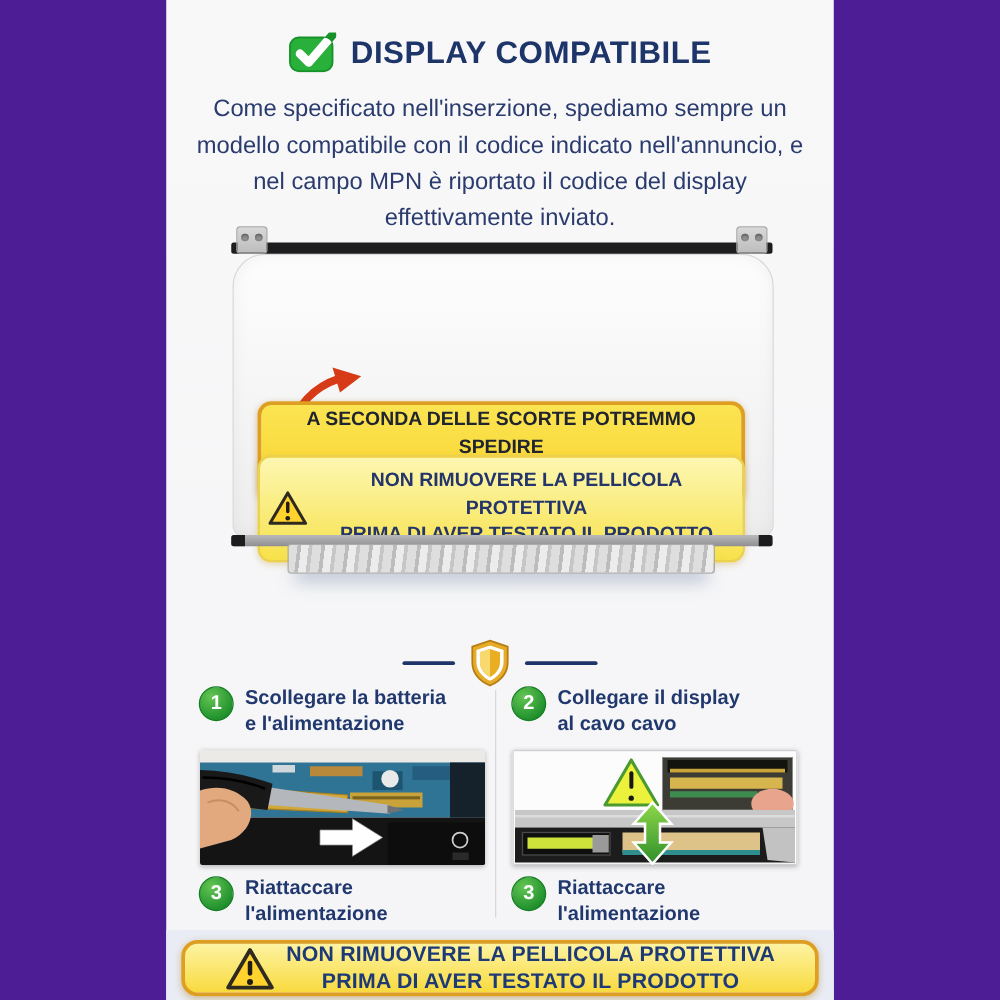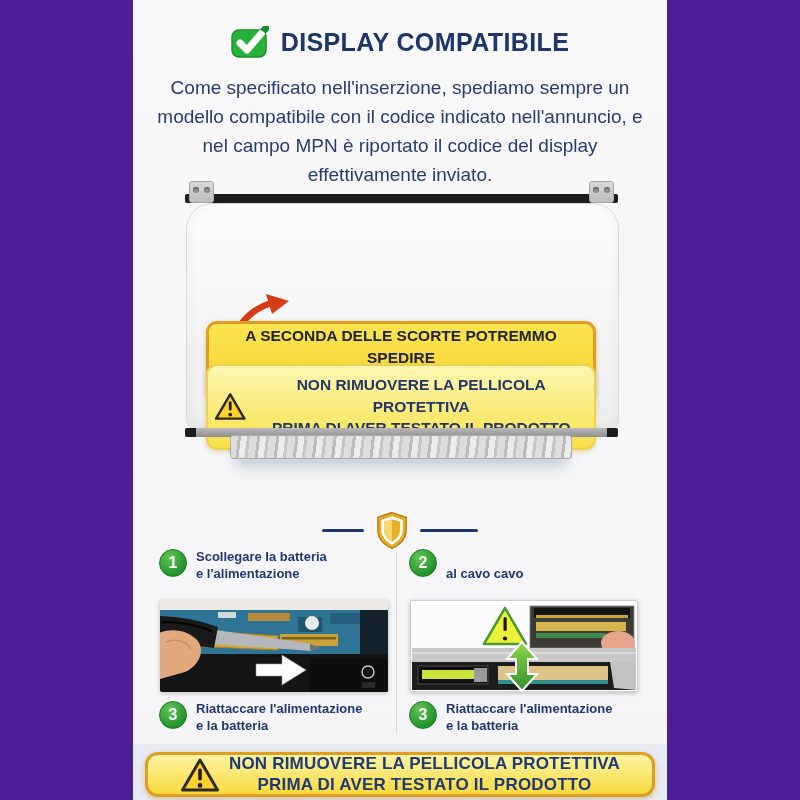--- a/index.html
+++ b/index.html
@@ -54,21 +54,21 @@
   
   .cols{position:absolute;top:548px;left:0;width:534px;height:192px;}
   .divider{position:absolute;left:263px;top:4px;width:1px;height:182px;background:#d7d7dc;}
   .col{position:absolute;top:0;width:232px;}
   .col.c1{left:26px;} .col.c2{left:276px;}
   .steprow{display:flex;align-items:flex-start;gap:9px;margin:0 0 7px 0;height:45px;}
   .badge{flex:0 0 auto;width:26px;height:26px;border-radius:50%;margin-top:1px;
          background:radial-gradient(circle at 35% 28%,#63c553,#1f8f2c 75%);
          border:1px solid #157d22;color:#fff;font-size:16px;font-weight:800;
          display:flex;align-items:center;justify-content:center;}
-  .steptext{font-size:13px;line-height:1.32;color:#21386e;font-weight:600;}
+  .steptext{font-size:16px;line-height:1.32;color:#21386e;font-weight:600;}
   .photo{width:228px;height:92px;border-radius:2px;overflow:hidden;box-shadow:0 1px 4px rgba(0,0,0,.25);margin:0 0 8px 1px;}
 
   
   .footer-band{position:absolute;top:744px;left:0;width:534px;height:56px;background:#e9ecf4;}
   .banner{position:absolute;left:12px;top:8px;width:510px;height:45px;box-sizing:border-box;
           border:3px solid #dd9e22;border-radius:13px;
           background:linear-gradient(180deg,#fdf3a2 0%,#f8da3e 100%);
           box-shadow:0 2px 6px rgba(170,120,20,.4);
           display:flex;align-items:center;justify-content:center;gap:9px;}
   .banner .btext{text-align:center;font-size:17px;font-weight:800;color:#1d3a76;line-height:1.22;letter-spacing:.2px;}
@@ -186,21 +186,21 @@
             <span>Riattaccare l'alimentazione</span><br>
             <span>e la batteria</span>
           </span>
         </div>
       </div>
 
       <div class="col c2">
         <div class="steprow">
           <span class="badge">2</span>
           <span class="steptext">
-            <br>
+            <span>Collegare il display</span><br>
             <span>al cavo cavo</span>
           </span>
         </div>
         <div class="photo">
           <svg width="228" height="92" viewBox="0 0 228 92">
             <defs>
               <linearGradient id="ggrad" x1="0" y1="0" x2="0" y2="1">
                 <stop offset="0" stop-color="#8fd84a"></stop>
                   <stop offset="1" stop-color="#2f8f2a"></stop>
               </linearGradient>

